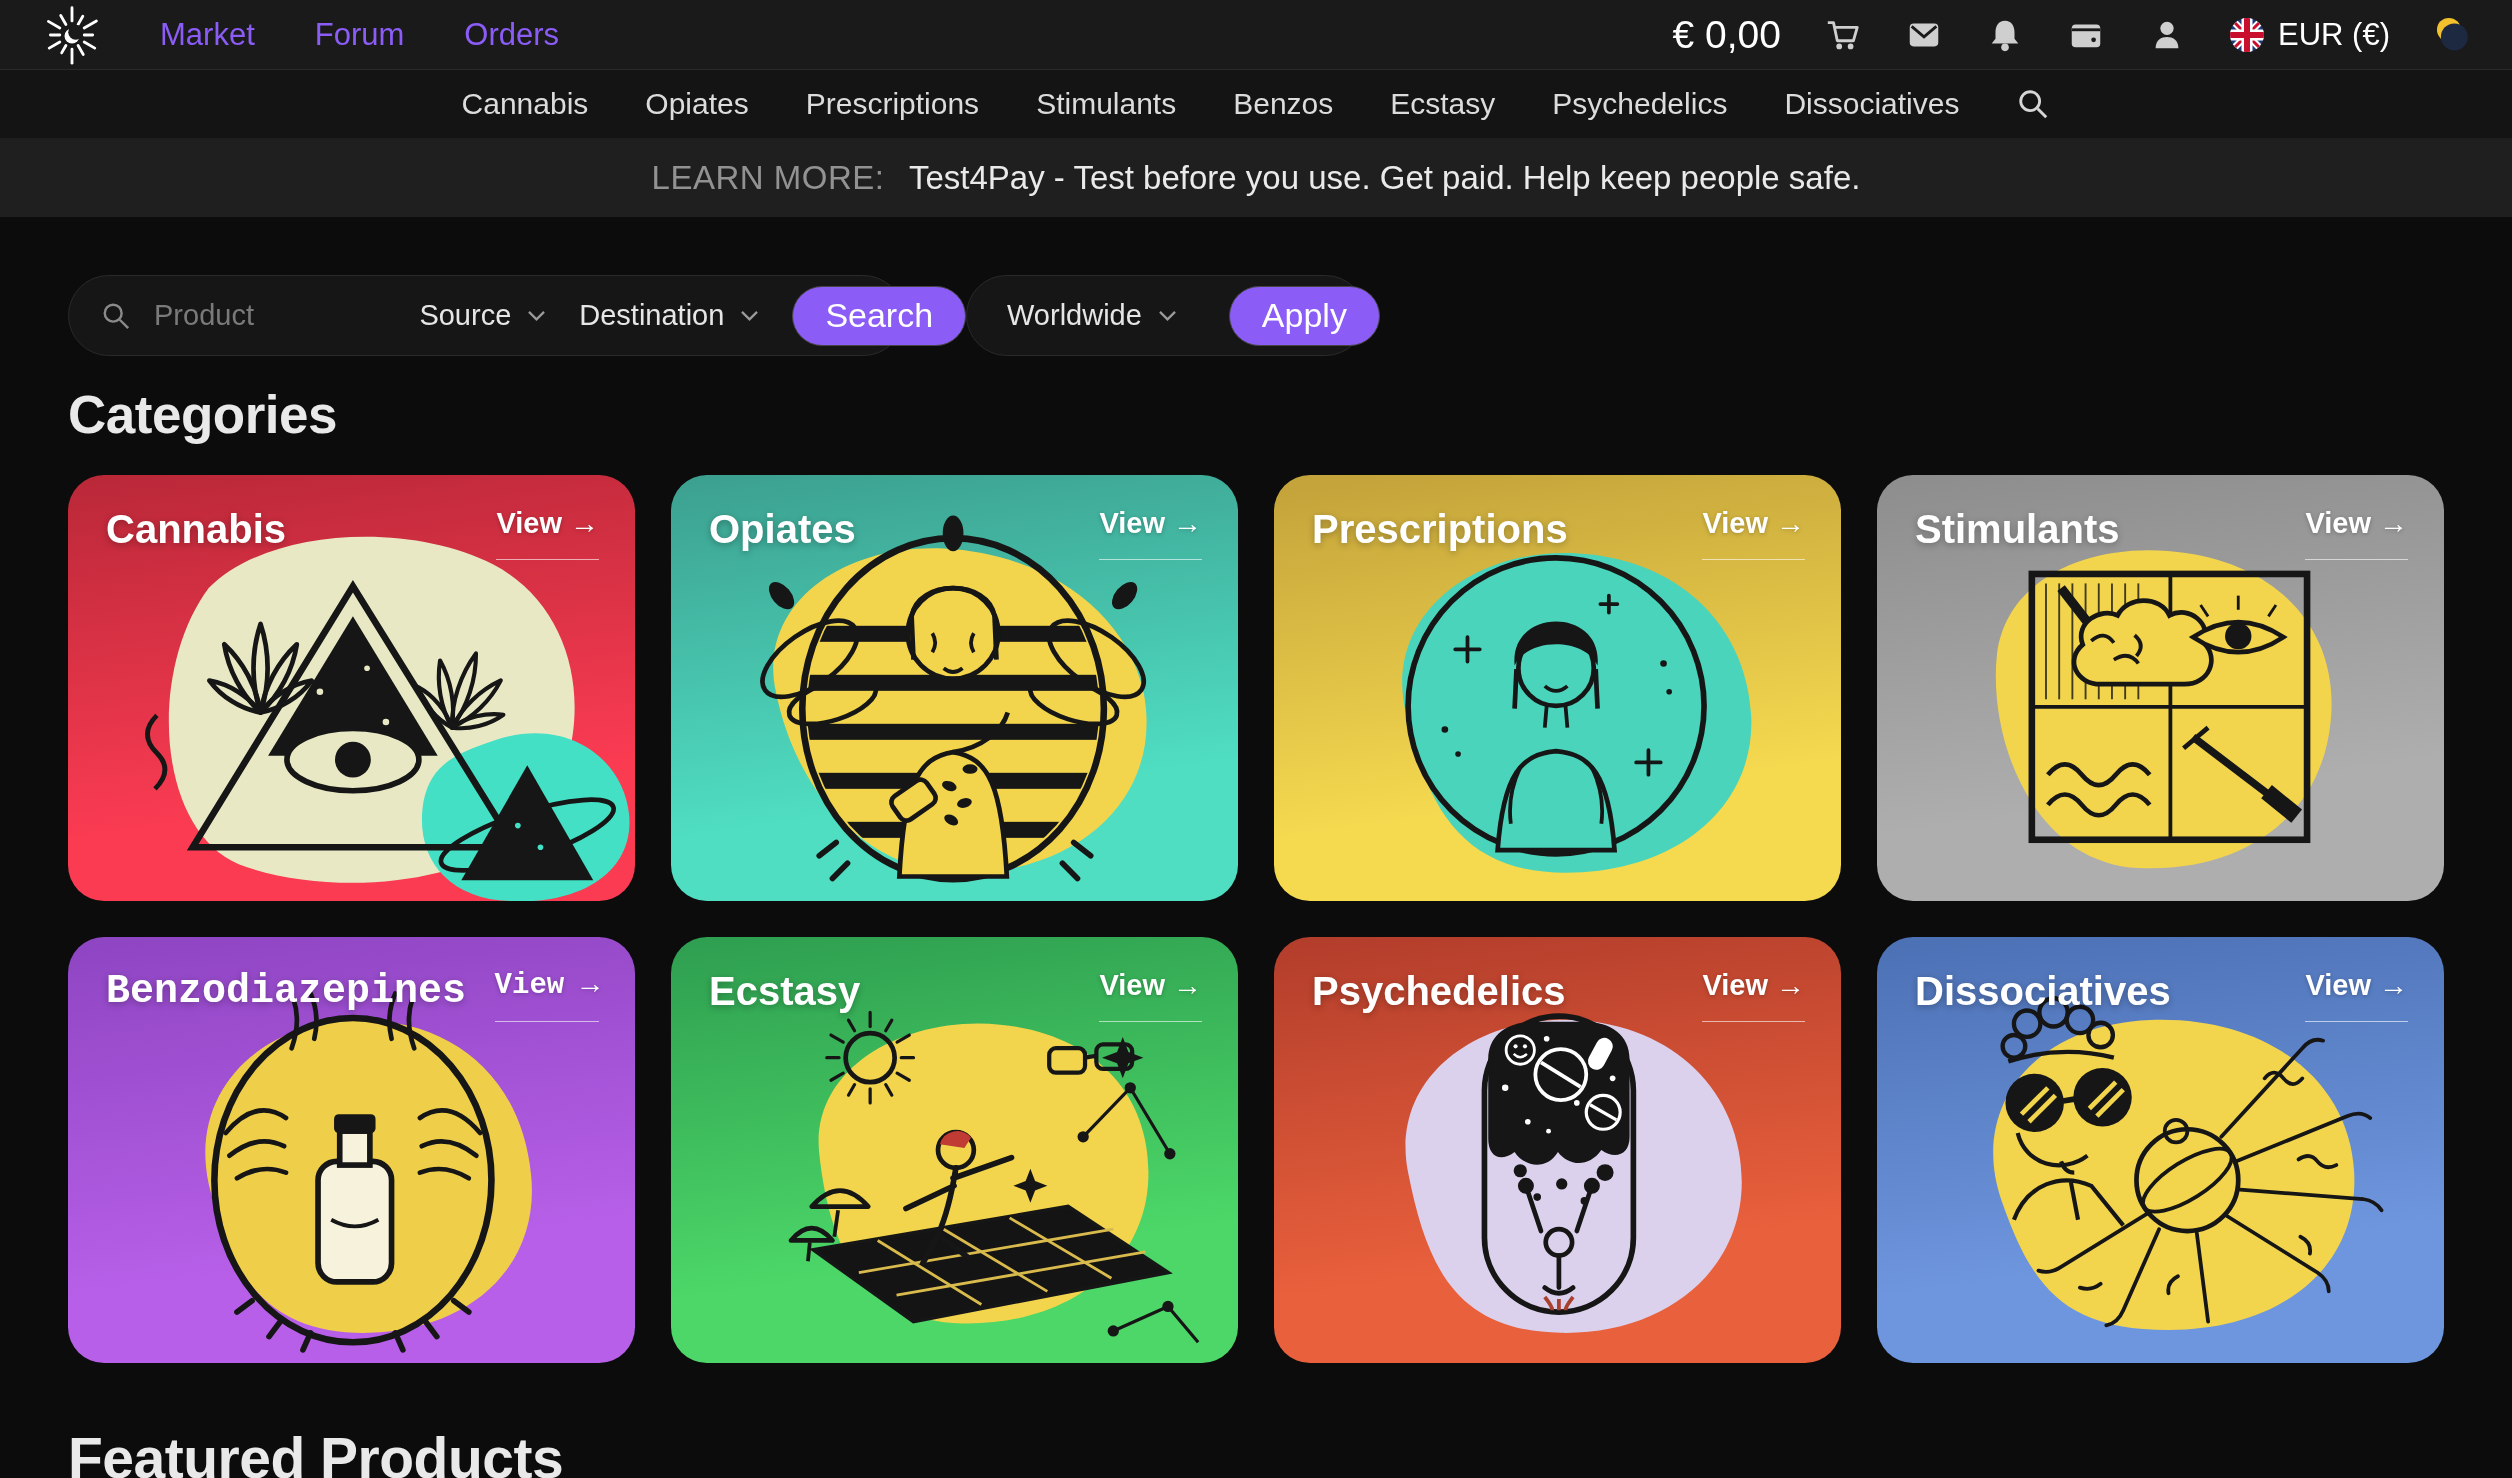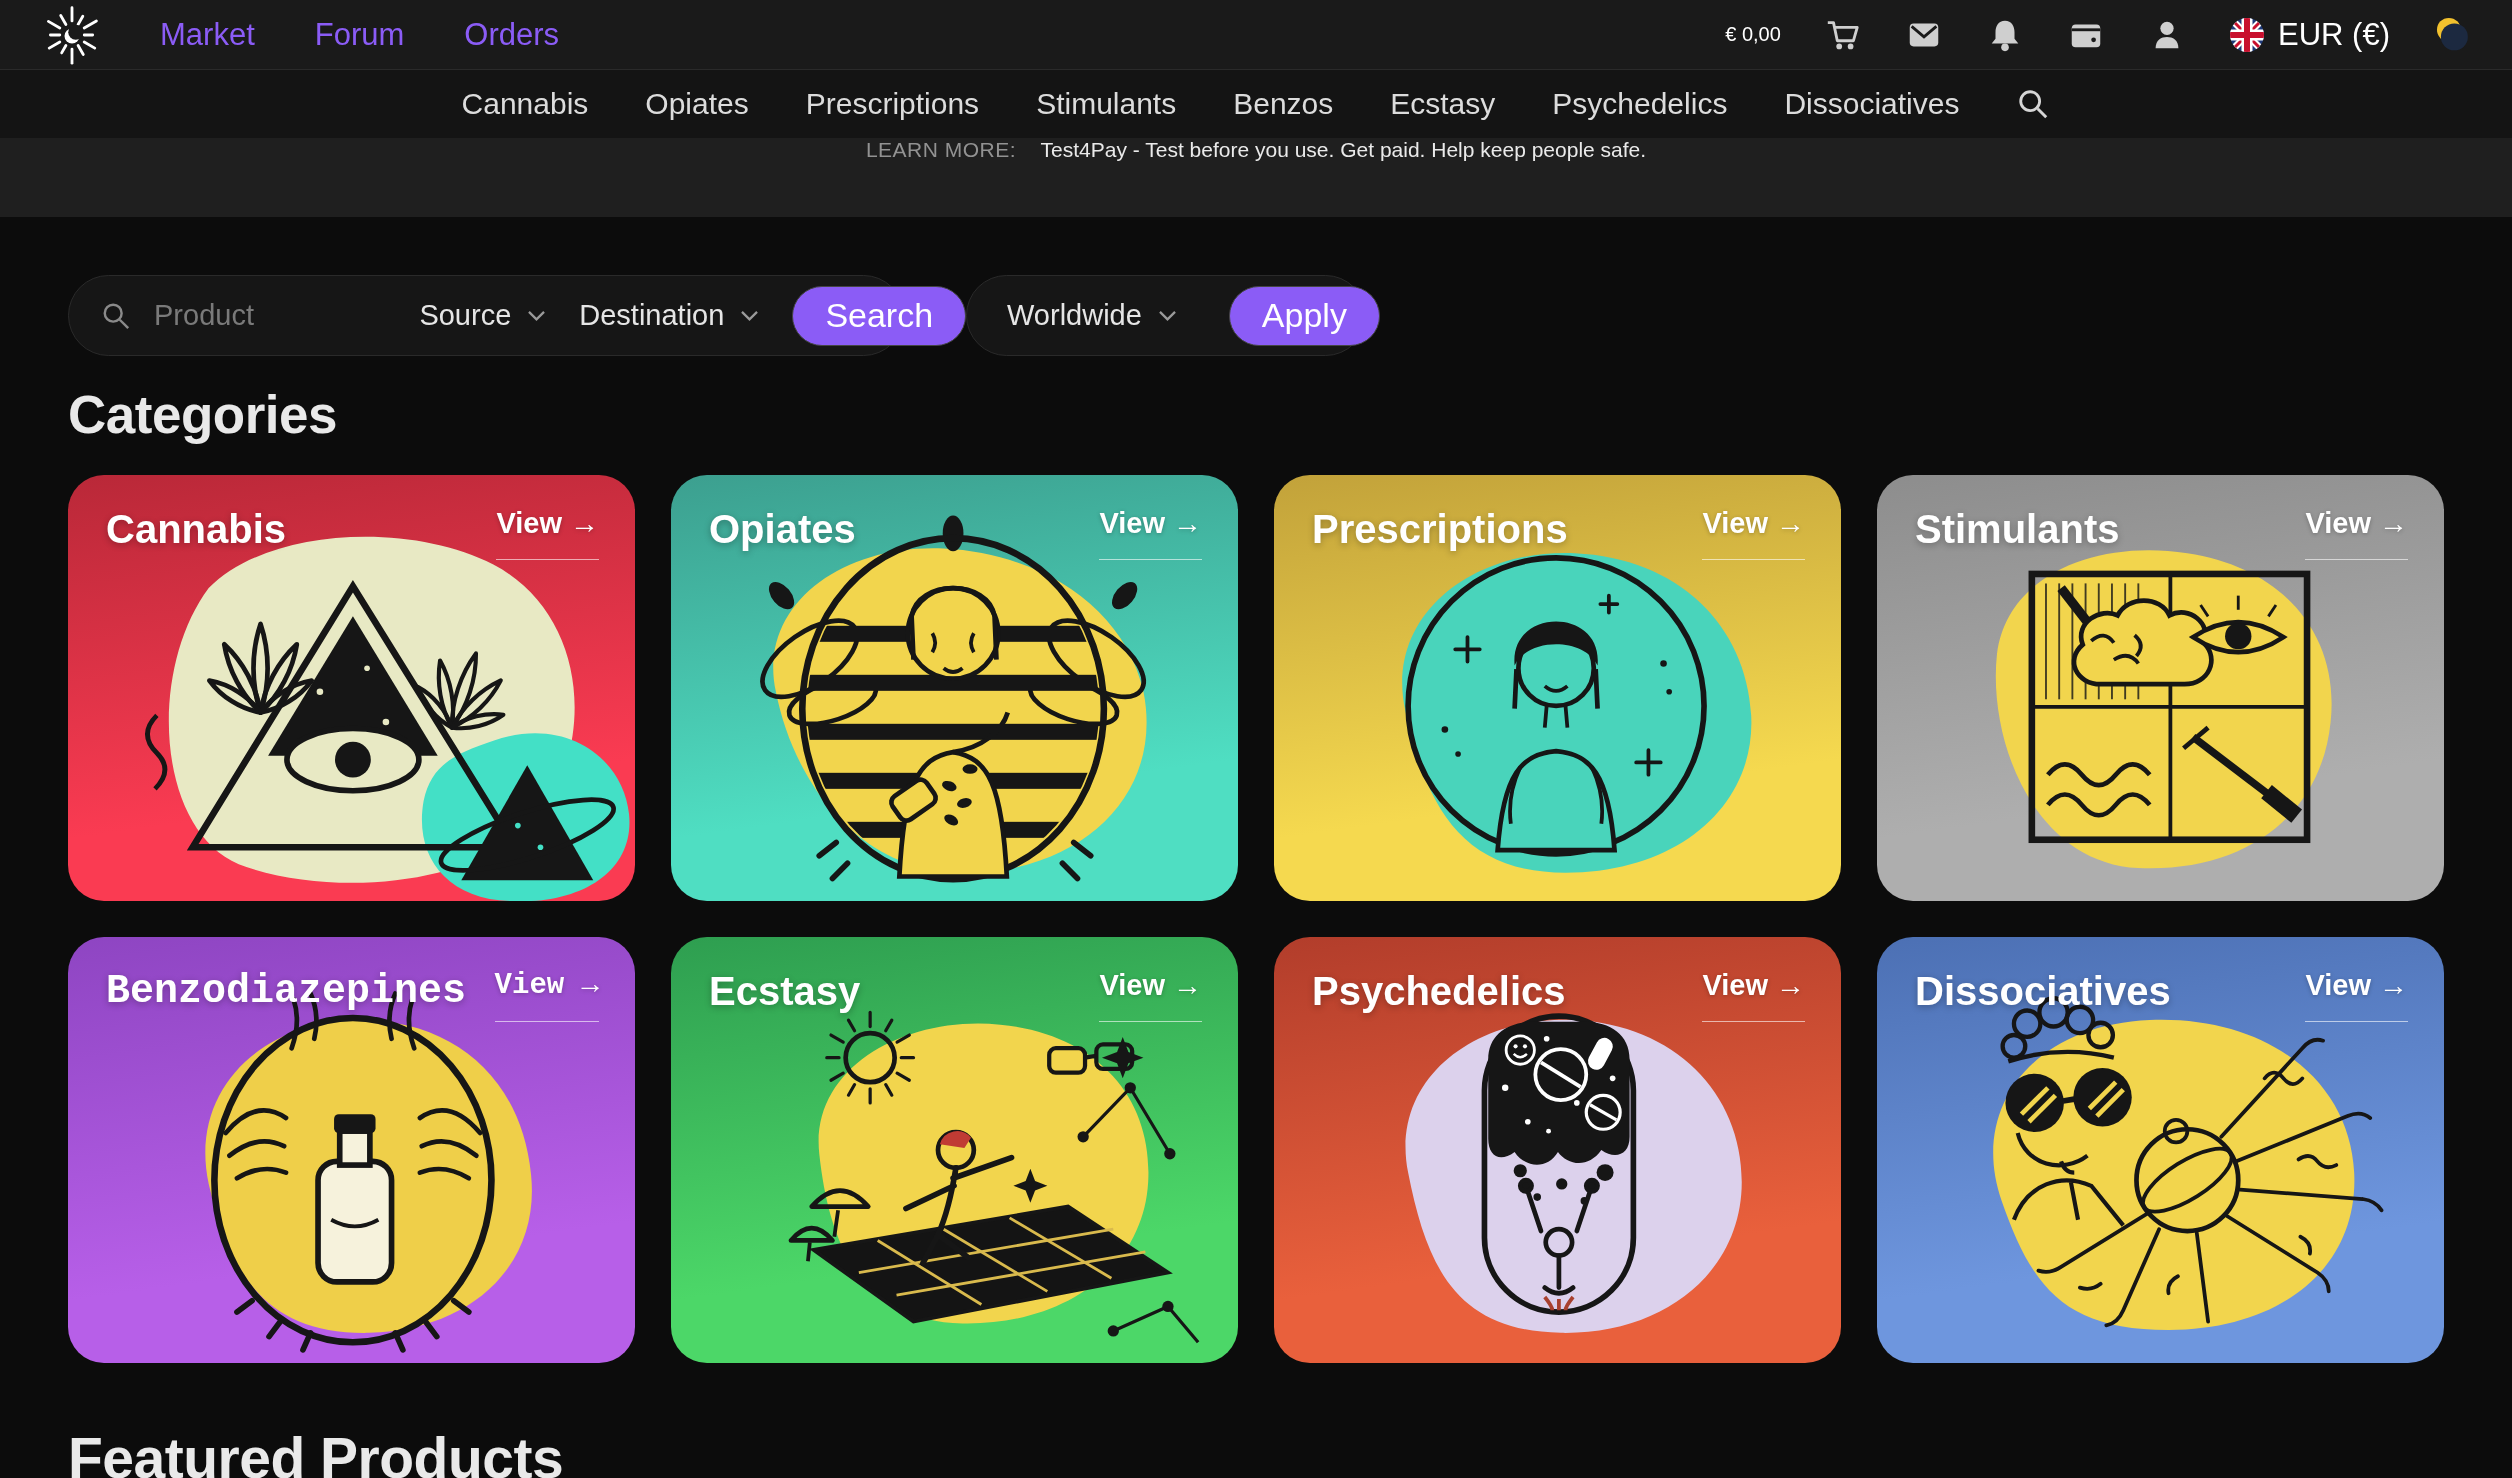--- a/index.html
+++ b/index.html
@@ -5,31 +5,31 @@
   html,body{margin:0;padding:0;background:#0c0c0c;}
   body{width:2512px;height:1479px;overflow:hidden;font-family:"Liberation Sans","DejaVu Sans",sans-serif;color:#e8e8e8;-webkit-font-smoothing:antialiased;}
   .page{width:2512px;height:1479px;position:relative;}
 
   
   .topnav{height:70px;background:#1a1a1a;border-bottom:0.9px solid #2a2a2a;display:flex;align-items:center;padding:0 41px;box-sizing:border-box;}
   .brand{display:flex;align-items:center;margin-right:57px;}
   .navlinks{display:flex;gap:60px;font-size:31px;color:#8b5cf6;}
   .navlink{cursor:pointer;}
   .topnav-right{margin-left:auto;display:flex;align-items:center;gap:43px;}
-  .balance{font-size:20px;color:#fff;margin-left:44px;}
+  .balance{font-size:39px;color:#fff;margin-left:44px;}
   .tn-icon{width:38px;height:38px;display:flex;align-items:center;justify-content:center;cursor:pointer;}
   .currency{display:flex;align-items:center;gap:13.2px;font-size:31px;color:#fff;cursor:pointer;text-align:right;}
 
   
   .catnav{height:68px;background:#141414;display:flex;align-items:center;justify-content:center;gap:57px;font-size:30px;color:#dcdcdc;}
   .catnav .item{cursor:pointer;}
   .catnav .search{width:34px;height:34px;cursor:pointer;display:flex;align-items:center;}
 
   
-  .banner{height:79px;background:#1f1f1f;display:flex;align-items:flex-start;justify-content:center;gap:24.5px;font-size:21px;}
+  .banner{height:79px;background:#1f1f1f;display:flex;align-items:center;justify-content:center;gap:24.5px;font-size:33px;}
   .banner .lbl{color:#929292;letter-spacing:0.5px;}
   .banner .msg{color:#eaeaea;}
 
   
   .main{padding:0 68px;}
   .filterrow{margin-top:58px;display:flex;justify-content:flex-start;gap:62px;}
   .pill{background:#161616;border:0.9px solid #2a2a2a;border-radius:43px;height:81px;display:flex;align-items:center;box-sizing:border-box;}
   .pill.search-pill{padding:0 15px 0 32px;width:836px;}
   .pill.region-pill{padding:0 15px 0 40px;width:400px;justify-content:space-between;}
   .p-ico{width:30px;height:30px;margin-right:21px;flex:0 0 auto;}

